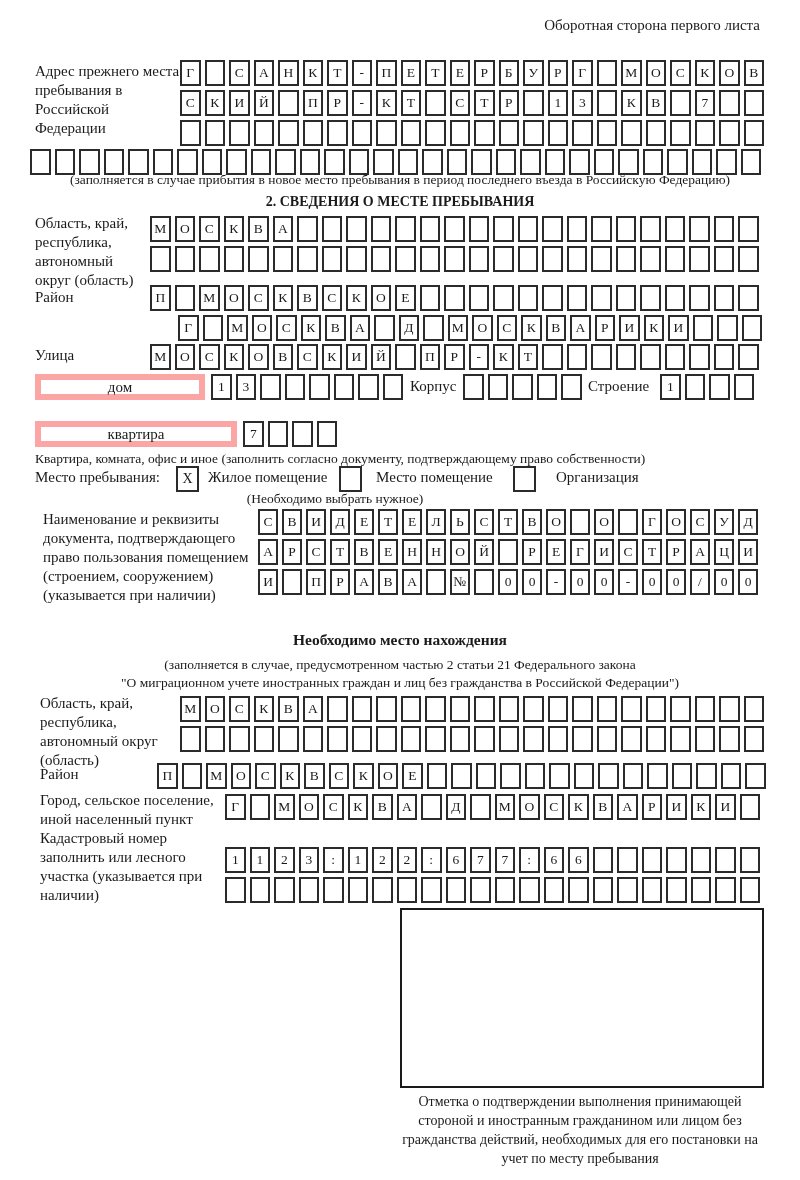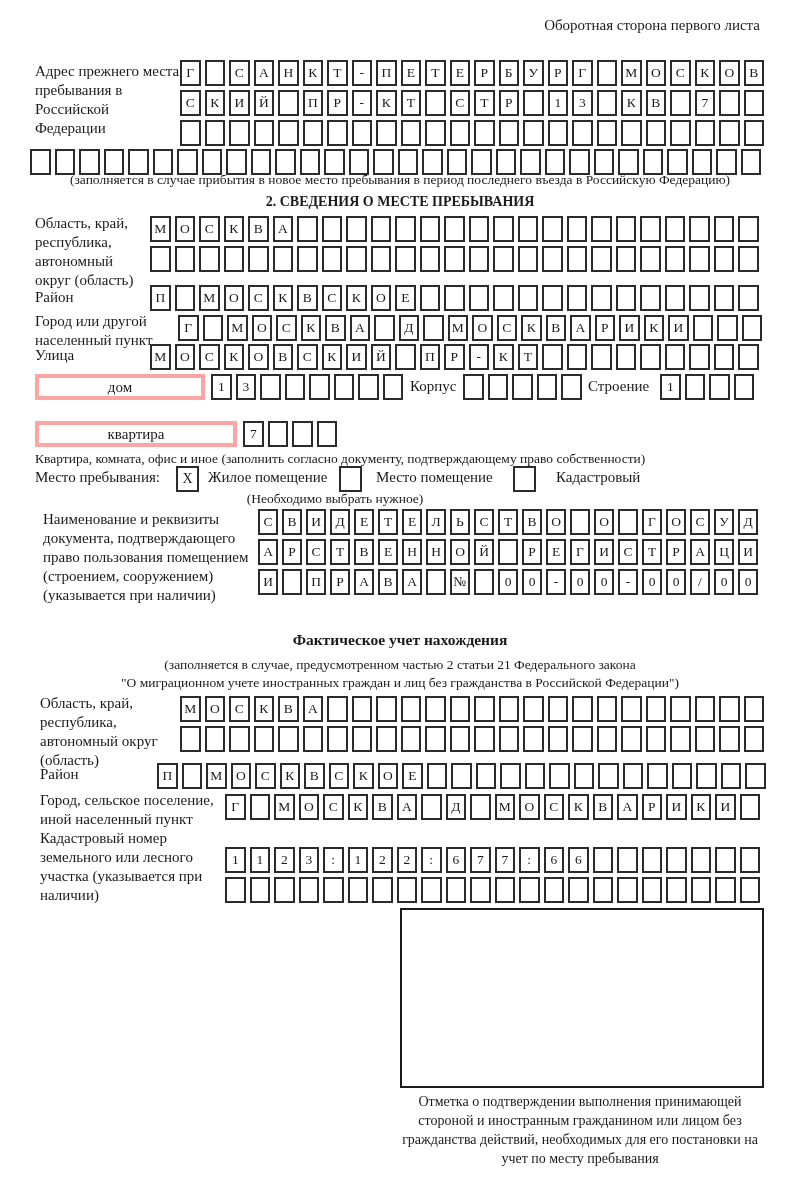--- a/index.html
+++ b/index.html
@@ -7,21 +7,21 @@
   .page{position:relative;width:800px;height:1180px;background:#fff;overflow:hidden;}
   .lbl{position:absolute;font-size:15px;line-height:19px;}
   .note{position:absolute;font-size:13.5px;line-height:17px;}
   .center{left:0;width:800px;text-align:center;}
   .bold{font-weight:bold;}
   .cellrow{position:absolute;display:flex;gap:4px;}
   .cell{box-sizing:border-box;flex:0 0 auto;width:20.5px;height:26px;border:2px solid #2b2b2b;
         display:flex;align-items:center;justify-content:center;
         font-size:13.5px;line-height:1;background:#fff;}
   .cellrow.narrow .cell{width:20px;}
-  .widebox{position:absolute;box-sizing:border-box;height:26px;border:4px solid #fca5a5;
+  .widebox{position:absolute;box-sizing:border-box;height:26px;border:6px solid #fca5a5;
         display:flex;align-items:center;justify-content:center;font-size:15px;background:#fff;}
   .checkbox{position:absolute;box-sizing:border-box;width:23px;height:26px;border:2px solid #2b2b2b;
         display:flex;align-items:center;justify-content:center;font-size:14px;background:#fff;}
   .stampbox{position:absolute;border:2.5px solid #1a1a1a;background:#fff;}
 </style>
 </head>
 <body>
 
 <div class="page">
 
@@ -220,21 +220,20 @@
       <span class="cell"></span>
       <span class="cell"></span>
       <span class="cell"></span>
       <span class="cell"></span>
       <span class="cell"></span>
       <span class="cell"></span>
       <span class="cell"></span>
       <span class="cell"></span>
     </div>
 
-  <div class="lbl" style="top:312px;left:35px;width:140px;">Город или другой населенный пункт</div>
   <div class="cellrow" style="top:315px;left:178px;">
       <span class="cell">Г</span>
       <span class="cell"></span>
       <span class="cell">М</span>
       <span class="cell">О</span>
       <span class="cell">С</span>
       <span class="cell">К</span>
       <span class="cell">В</span>
       <span class="cell">А</span>
       <span class="cell"></span>
@@ -319,21 +318,21 @@
       <span class="cell"></span>
     </div>
   <div class="note" style="top:450px;left:35px;width:730px;">Квартира, комната, офис и иное (заполнить согласно документу, подтверждающему право собственности)</div>
 
   <div class="lbl" style="top:468px;left:35px;">Место пребывания:</div>
   <div class="checkbox" style="top:466px;left:176px;">X</div>
   <div class="lbl" style="top:468px;left:208px;">Жилое помещение</div>
   <div class="checkbox" style="top:466px;left:339px;"></div>
   <div class="lbl" style="top:468px;left:376px;">Место помещение</div>
   <div class="checkbox" style="top:466px;left:513px;"></div>
-  <div class="lbl" style="top:468px;left:556px;">Кадастровый</div>
+  <div class="lbl" style="top:468px;left:556px;">Организация</div>
   <div class="note" style="top:490px;left:190px;width:290px;text-align:center;">(Необходимо выбрать нужное)</div>
 
   <div class="lbl" style="top:510px;left:35px;width:218px;margin-left:8px;">Наименование и реквизиты документа, подтверждающего право пользования помещением (строением, сооружением) (указывается при наличии)</div>
   <div class="cellrow narrow" style="top:509px;left:258px;">
       <span class="cell">С</span>
       <span class="cell">В</span>
       <span class="cell">И</span>
       <span class="cell">Д</span>
       <span class="cell">Е</span>
       <span class="cell">Т</span>
@@ -393,21 +392,21 @@
       <span class="cell">0</span>
       <span class="cell">0</span>
       <span class="cell">-</span>
       <span class="cell">0</span>
       <span class="cell">0</span>
       <span class="cell">/</span>
       <span class="cell">0</span>
       <span class="cell">0</span>
     </div>
 
-  <div class="lbl bold center" style="top:630px;font-size:15.5px;">Фактическое учет нахождения</div>
+  <div class="lbl bold center" style="top:630px;font-size:15.5px;">Необходимо место нахождения</div>
   <div class="note center" style="top:656px;">(заполняется в случае, предусмотренном частью 2 статьи 21 Федерального закона</div>
   <div class="note center" style="top:674px;">"О миграционном учете иностранных граждан и лиц без гражданства в Российской Федерации")</div>
 
   <div class="lbl" style="top:694px;left:40px;width:135px;">Область, край, республика, автономный округ (область)</div>
   <div class="cellrow" style="top:696px;left:180px;">
       <span class="cell">М</span>
       <span class="cell">О</span>
       <span class="cell">С</span>
       <span class="cell">К</span>
       <span class="cell">В</span>
@@ -506,21 +505,21 @@
       <span class="cell">К</span>
       <span class="cell">В</span>
       <span class="cell">А</span>
       <span class="cell">Р</span>
       <span class="cell">И</span>
       <span class="cell">К</span>
       <span class="cell">И</span>
       <span class="cell"></span>
     </div>
 
-  <div class="lbl" style="top:829px;left:40px;width:180px;">Кадастровый номер земельного или лесного участка (указывается при наличии)</div>
+  <div class="lbl" style="top:829px;left:40px;width:180px;">Кадастровый номер заполнить или лесного участка (указывается при наличии)</div>
   <div class="cellrow" style="top:847px;left:225px;">
       <span class="cell">1</span>
       <span class="cell">1</span>
       <span class="cell">2</span>
       <span class="cell">3</span>
       <span class="cell">:</span>
       <span class="cell">1</span>
       <span class="cell">2</span>
       <span class="cell">2</span>
       <span class="cell">:</span>

